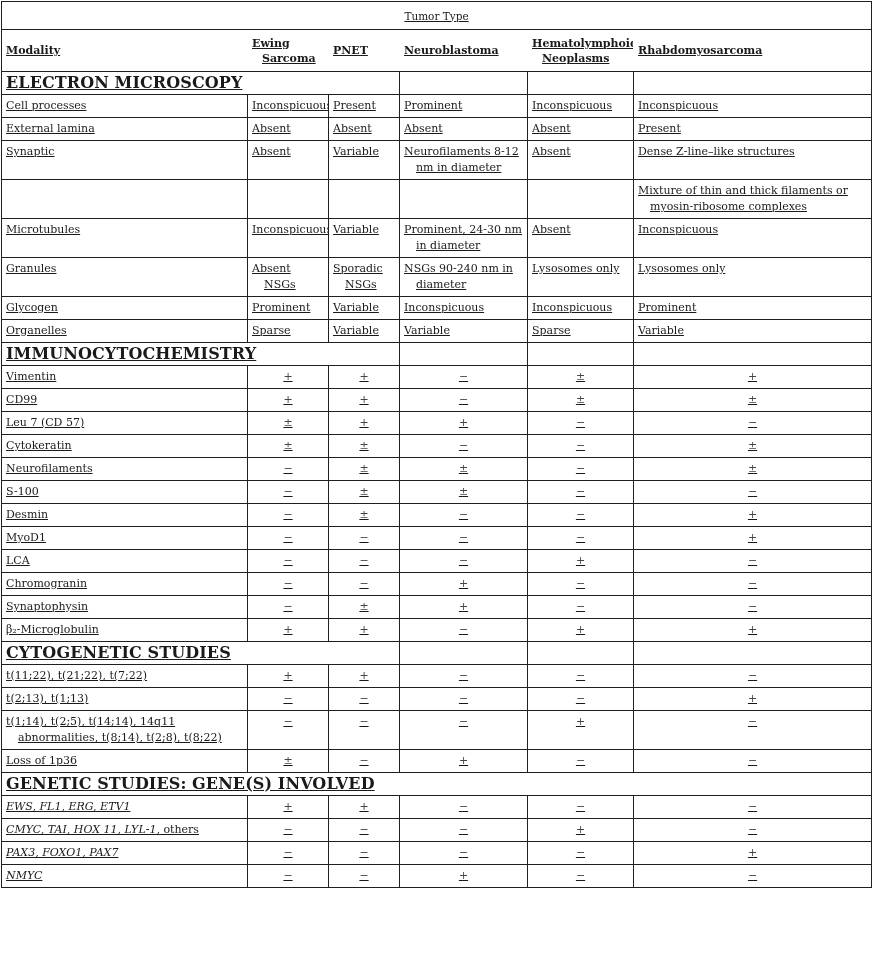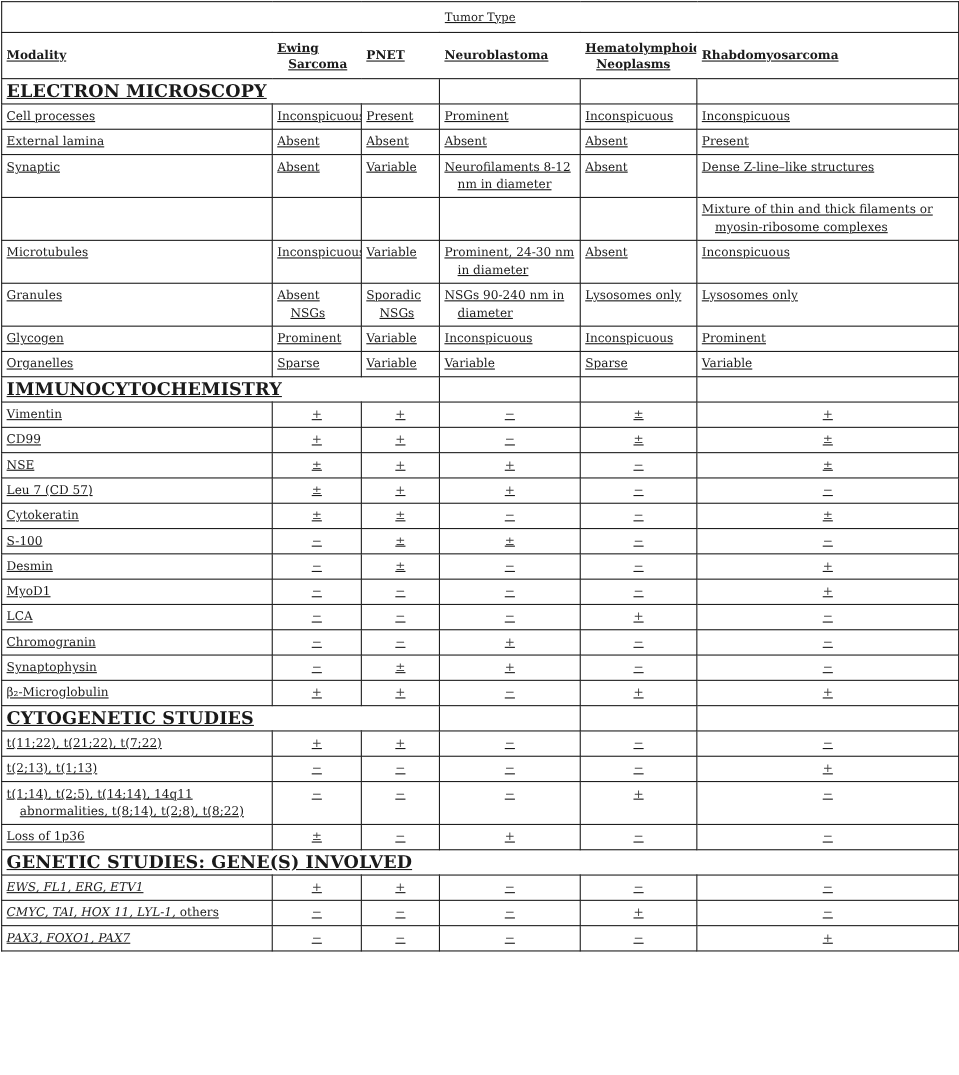--- a/index.html
+++ b/index.html
@@ -136,40 +136,40 @@
         </tr>
         <tr class="r1">
           <td class="hang">CD99</td>
           <td class="c" style="color: rgb(68, 68, 68);">+</td>
           <td class="c" style="color: rgb(68, 68, 68);">+</td>
           <td class="c" style="color: rgb(68, 68, 68);">−</td>
           <td class="c" style="color: rgb(68, 68, 68);">±</td>
           <td class="c" style="color: rgb(68, 68, 68);">±</td>
         </tr>
         <tr class="r1">
-          <td class="hang">NSE</td>
-          <td class="c" style="color: rgb(68, 68, 68);">±</td>
-          <td class="c" style="color: rgb(68, 68, 68);">+</td>
-          <td class="c" style="color: rgb(68, 68, 68);">+</td>
-          <td class="c" style="color: rgb(68, 68, 68);">−</td>
-          <td class="c" style="color: rgb(68, 68, 68);">±</td>
-        </tr>
-        <tr class="r1">
           <td class="hang">Leu 7 (CD 57)</td>
           <td class="c" style="color: rgb(68, 68, 68);">±</td>
           <td class="c" style="color: rgb(68, 68, 68);">+</td>
           <td class="c" style="color: rgb(68, 68, 68);">+</td>
           <td class="c" style="color: rgb(68, 68, 68);">−</td>
           <td class="c" style="color: rgb(68, 68, 68);">−</td>
         </tr>
         <tr class="r1">
           <td class="hang">Cytokeratin</td>
           <td class="c" style="color: rgb(68, 68, 68);">±</td>
           <td class="c" style="color: rgb(68, 68, 68);">±</td>
           <td class="c" style="color: rgb(68, 68, 68);">−</td>
+          <td class="c" style="color: rgb(68, 68, 68);">−</td>
+          <td class="c" style="color: rgb(68, 68, 68);">±</td>
+        </tr>
+        <tr class="r1">
+          <td class="hang">Neurofilaments</td>
+          <td class="c" style="color: rgb(68, 68, 68);">−</td>
+          <td class="c" style="color: rgb(68, 68, 68);">±</td>
+          <td class="c" style="color: rgb(68, 68, 68);">±</td>
           <td class="c" style="color: rgb(68, 68, 68);">−</td>
           <td class="c" style="color: rgb(68, 68, 68);">±</td>
         </tr>
         <tr class="r1">
           <td class="hang">S-100</td>
           <td class="c" style="color: rgb(68, 68, 68);">−</td>
           <td class="c" style="color: rgb(68, 68, 68);">±</td>
           <td class="c" style="color: rgb(68, 68, 68);">±</td>
           <td class="c" style="color: rgb(68, 68, 68);">−</td>
           <td class="c" style="color: rgb(68, 68, 68);">−</td>
@@ -279,16 +279,24 @@
           <td class="c" style="color: rgb(68, 68, 68);">+</td>
           <td class="c" style="color: rgb(68, 68, 68);">−</td>
         </tr>
         <tr class="r1">
           <td class="hang ital">PAX3, FOXO1, PAX7</td>
           <td class="c" style="color: rgb(68, 68, 68);">−</td>
           <td class="c" style="color: rgb(68, 68, 68);">−</td>
           <td class="c" style="color: rgb(68, 68, 68);">−</td>
           <td class="c" style="color: rgb(68, 68, 68);">−</td>
           <td class="c" style="color: rgb(68, 68, 68);">+</td>
+        </tr>
+        <tr class="r1">
+          <td class="hang ital">NMYC</td>
+          <td class="c" style="color: rgb(68, 68, 68);">−</td>
+          <td class="c" style="color: rgb(68, 68, 68);">−</td>
+          <td class="c" style="color: rgb(68, 68, 68);">+</td>
+          <td class="c" style="color: rgb(68, 68, 68);">−</td>
+          <td class="c" style="color: rgb(68, 68, 68);">−</td>
         </tr>
       </tbody>
   </table>
 </div>
 
 </body></html>

